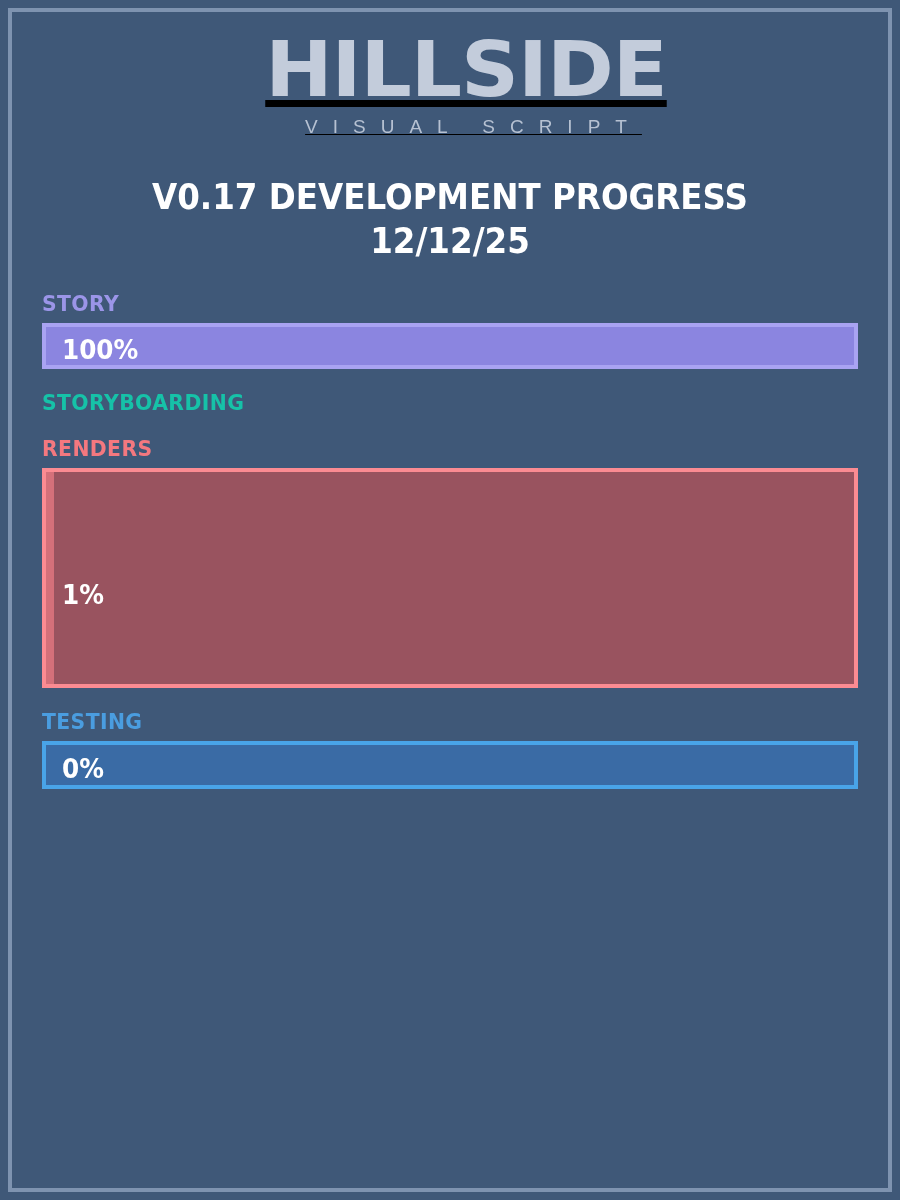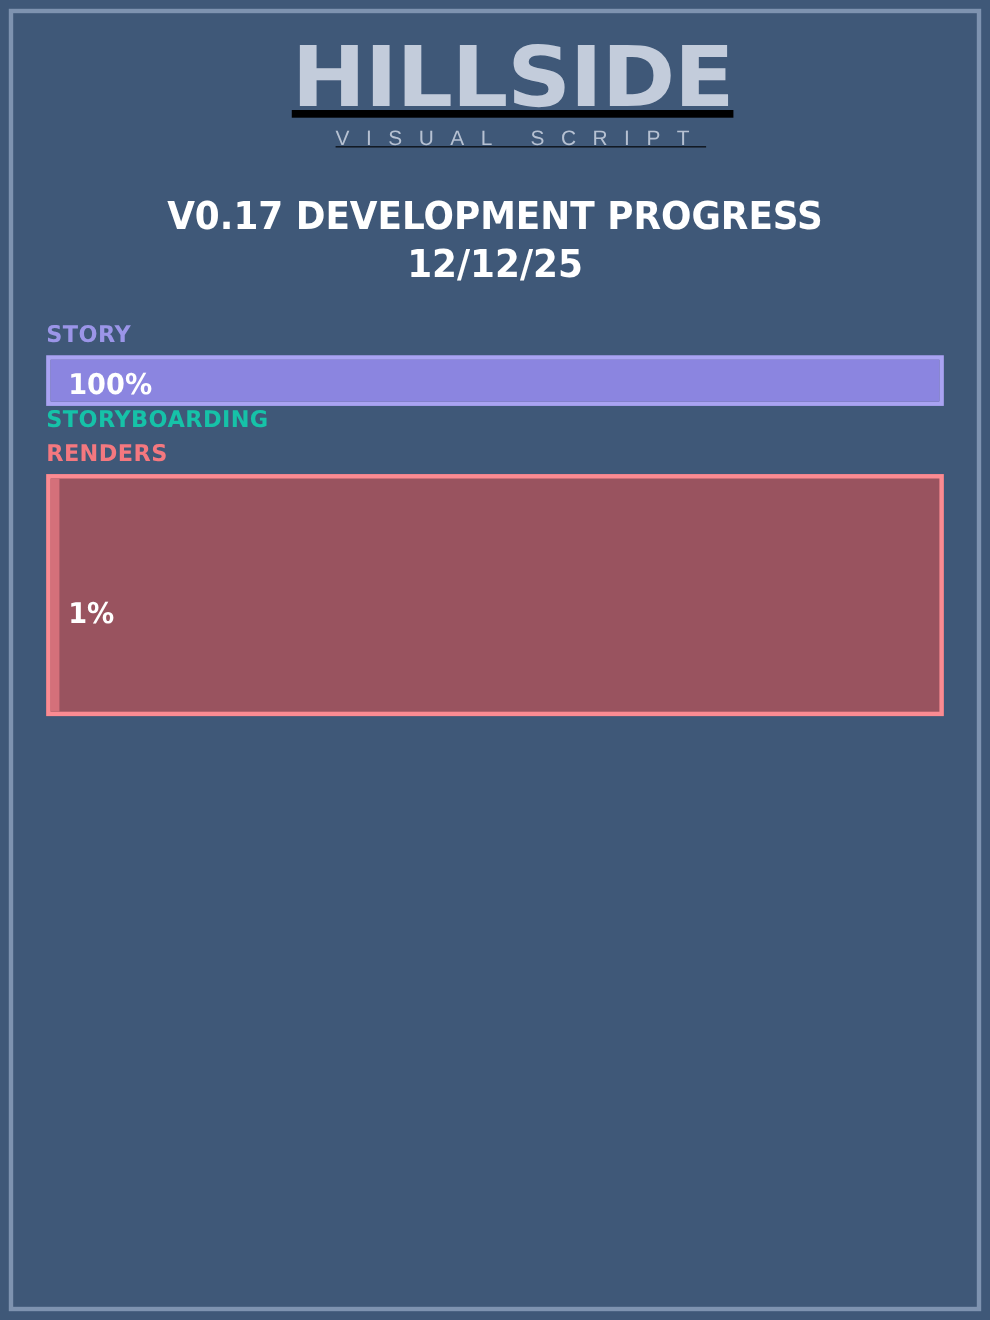--- a/index.html
+++ b/index.html
@@ -84,20 +84,21 @@
   }
 
   
   #bars {
     position: absolute;
     left: 42px;
     top: 292px;
     width: 816px;
   }
   .bar-group {
+    margin-bottom: 22px;
   }
   .bar-label {
     font-family: "DejaVu Sans", sans-serif;
     font-weight: bold;
     font-size: 21px;
     letter-spacing: 0.4px;
     line-height: 24px;
     margin-bottom: 7px;
     transform: scaleX(0.97);
     transform-origin: left center;
@@ -158,15 +159,22 @@
       <div class="bar-group">
         <div class="bar-label" style="color: rgb(22, 194, 168);">STORYBOARDING</div>
       </div>
       <div class="bar-group">
         <div class="bar-label" style="color: rgb(244, 120, 127);">RENDERS</div>
         <div class="bar-track" style="height: 220px; border-color: rgb(251, 139, 146); background: rgb(153, 83, 95);">
           <div class="bar-fill" style="width: 8px; background: rgb(212, 112, 122);"></div>
           <div class="bar-value" style="top: 110px;">1%</div>
         </div>
       </div>
+      <div class="bar-group">
+        <div class="bar-label" style="color: rgb(74, 157, 224);">TESTING</div>
+        <div class="bar-track" style="height: 48px; border-color: rgb(73, 164, 232); background: rgb(58, 107, 165);">
+          <div class="bar-fill" style="width: 0px; background: rgb(63, 127, 190);"></div>
+          <div class="bar-value" style="top: 11px;">0%</div>
+        </div>
+      </div>
     </div>
 
 </div>
 
 </body></html>

